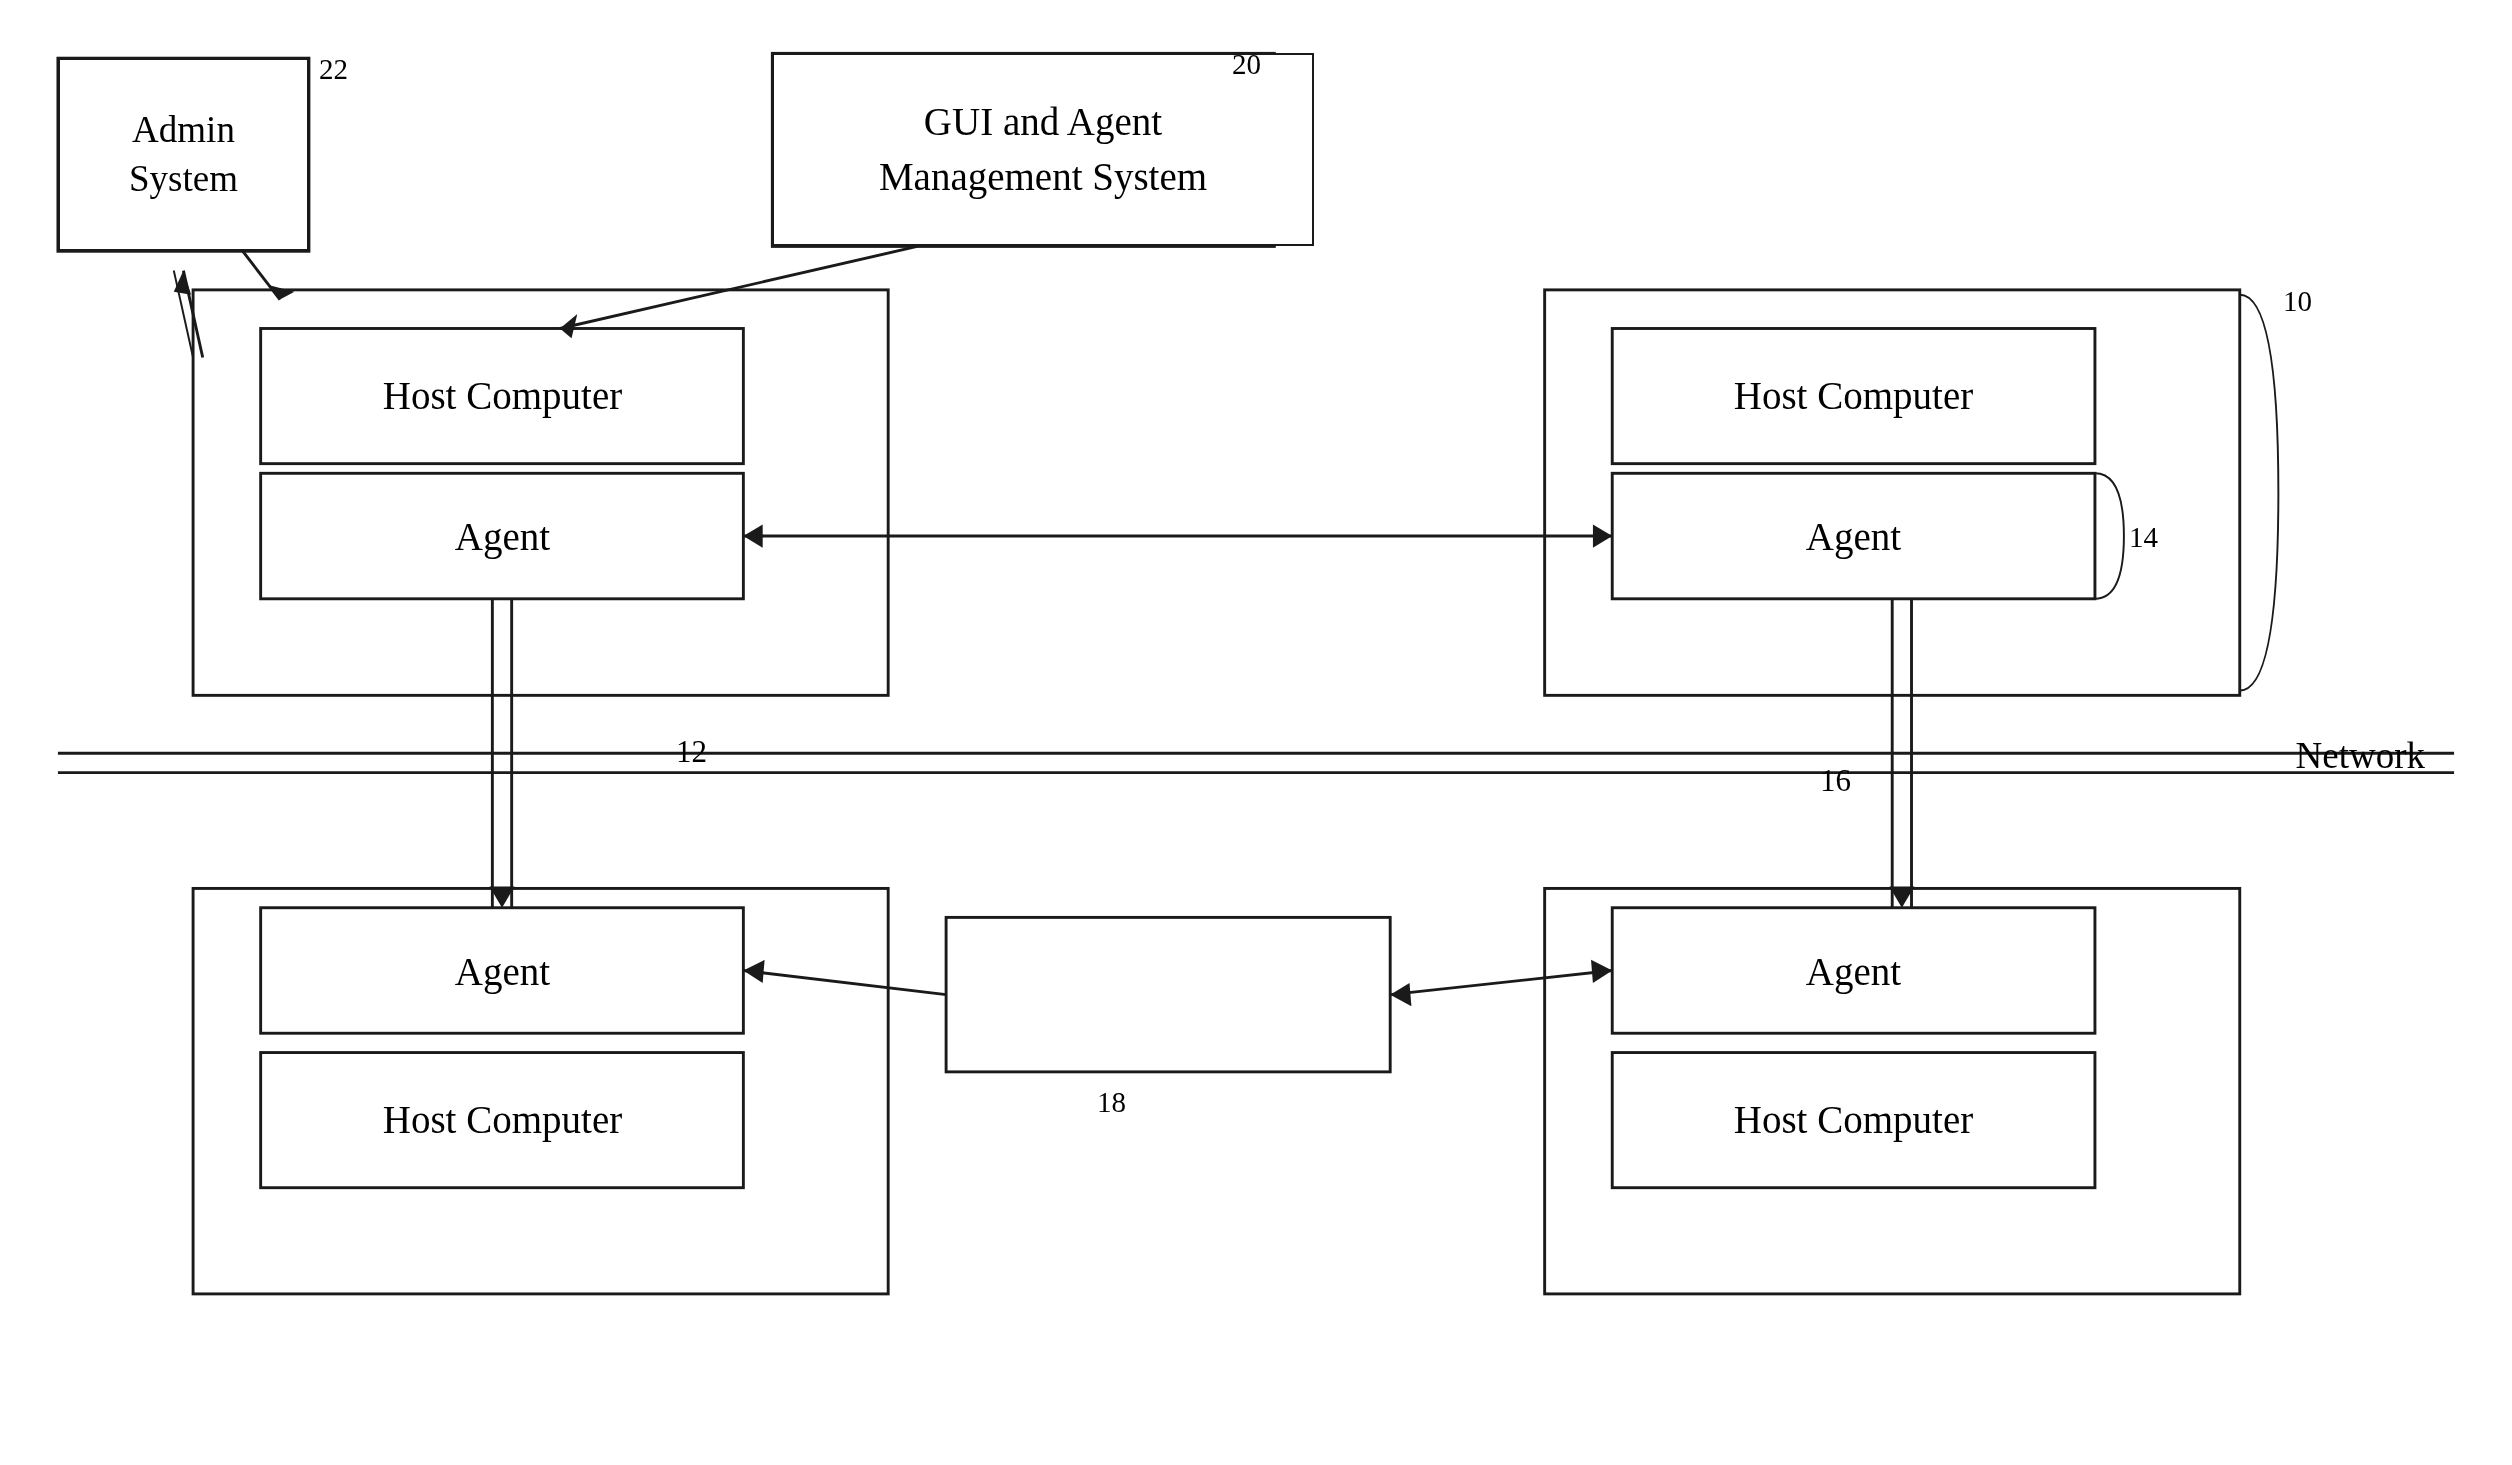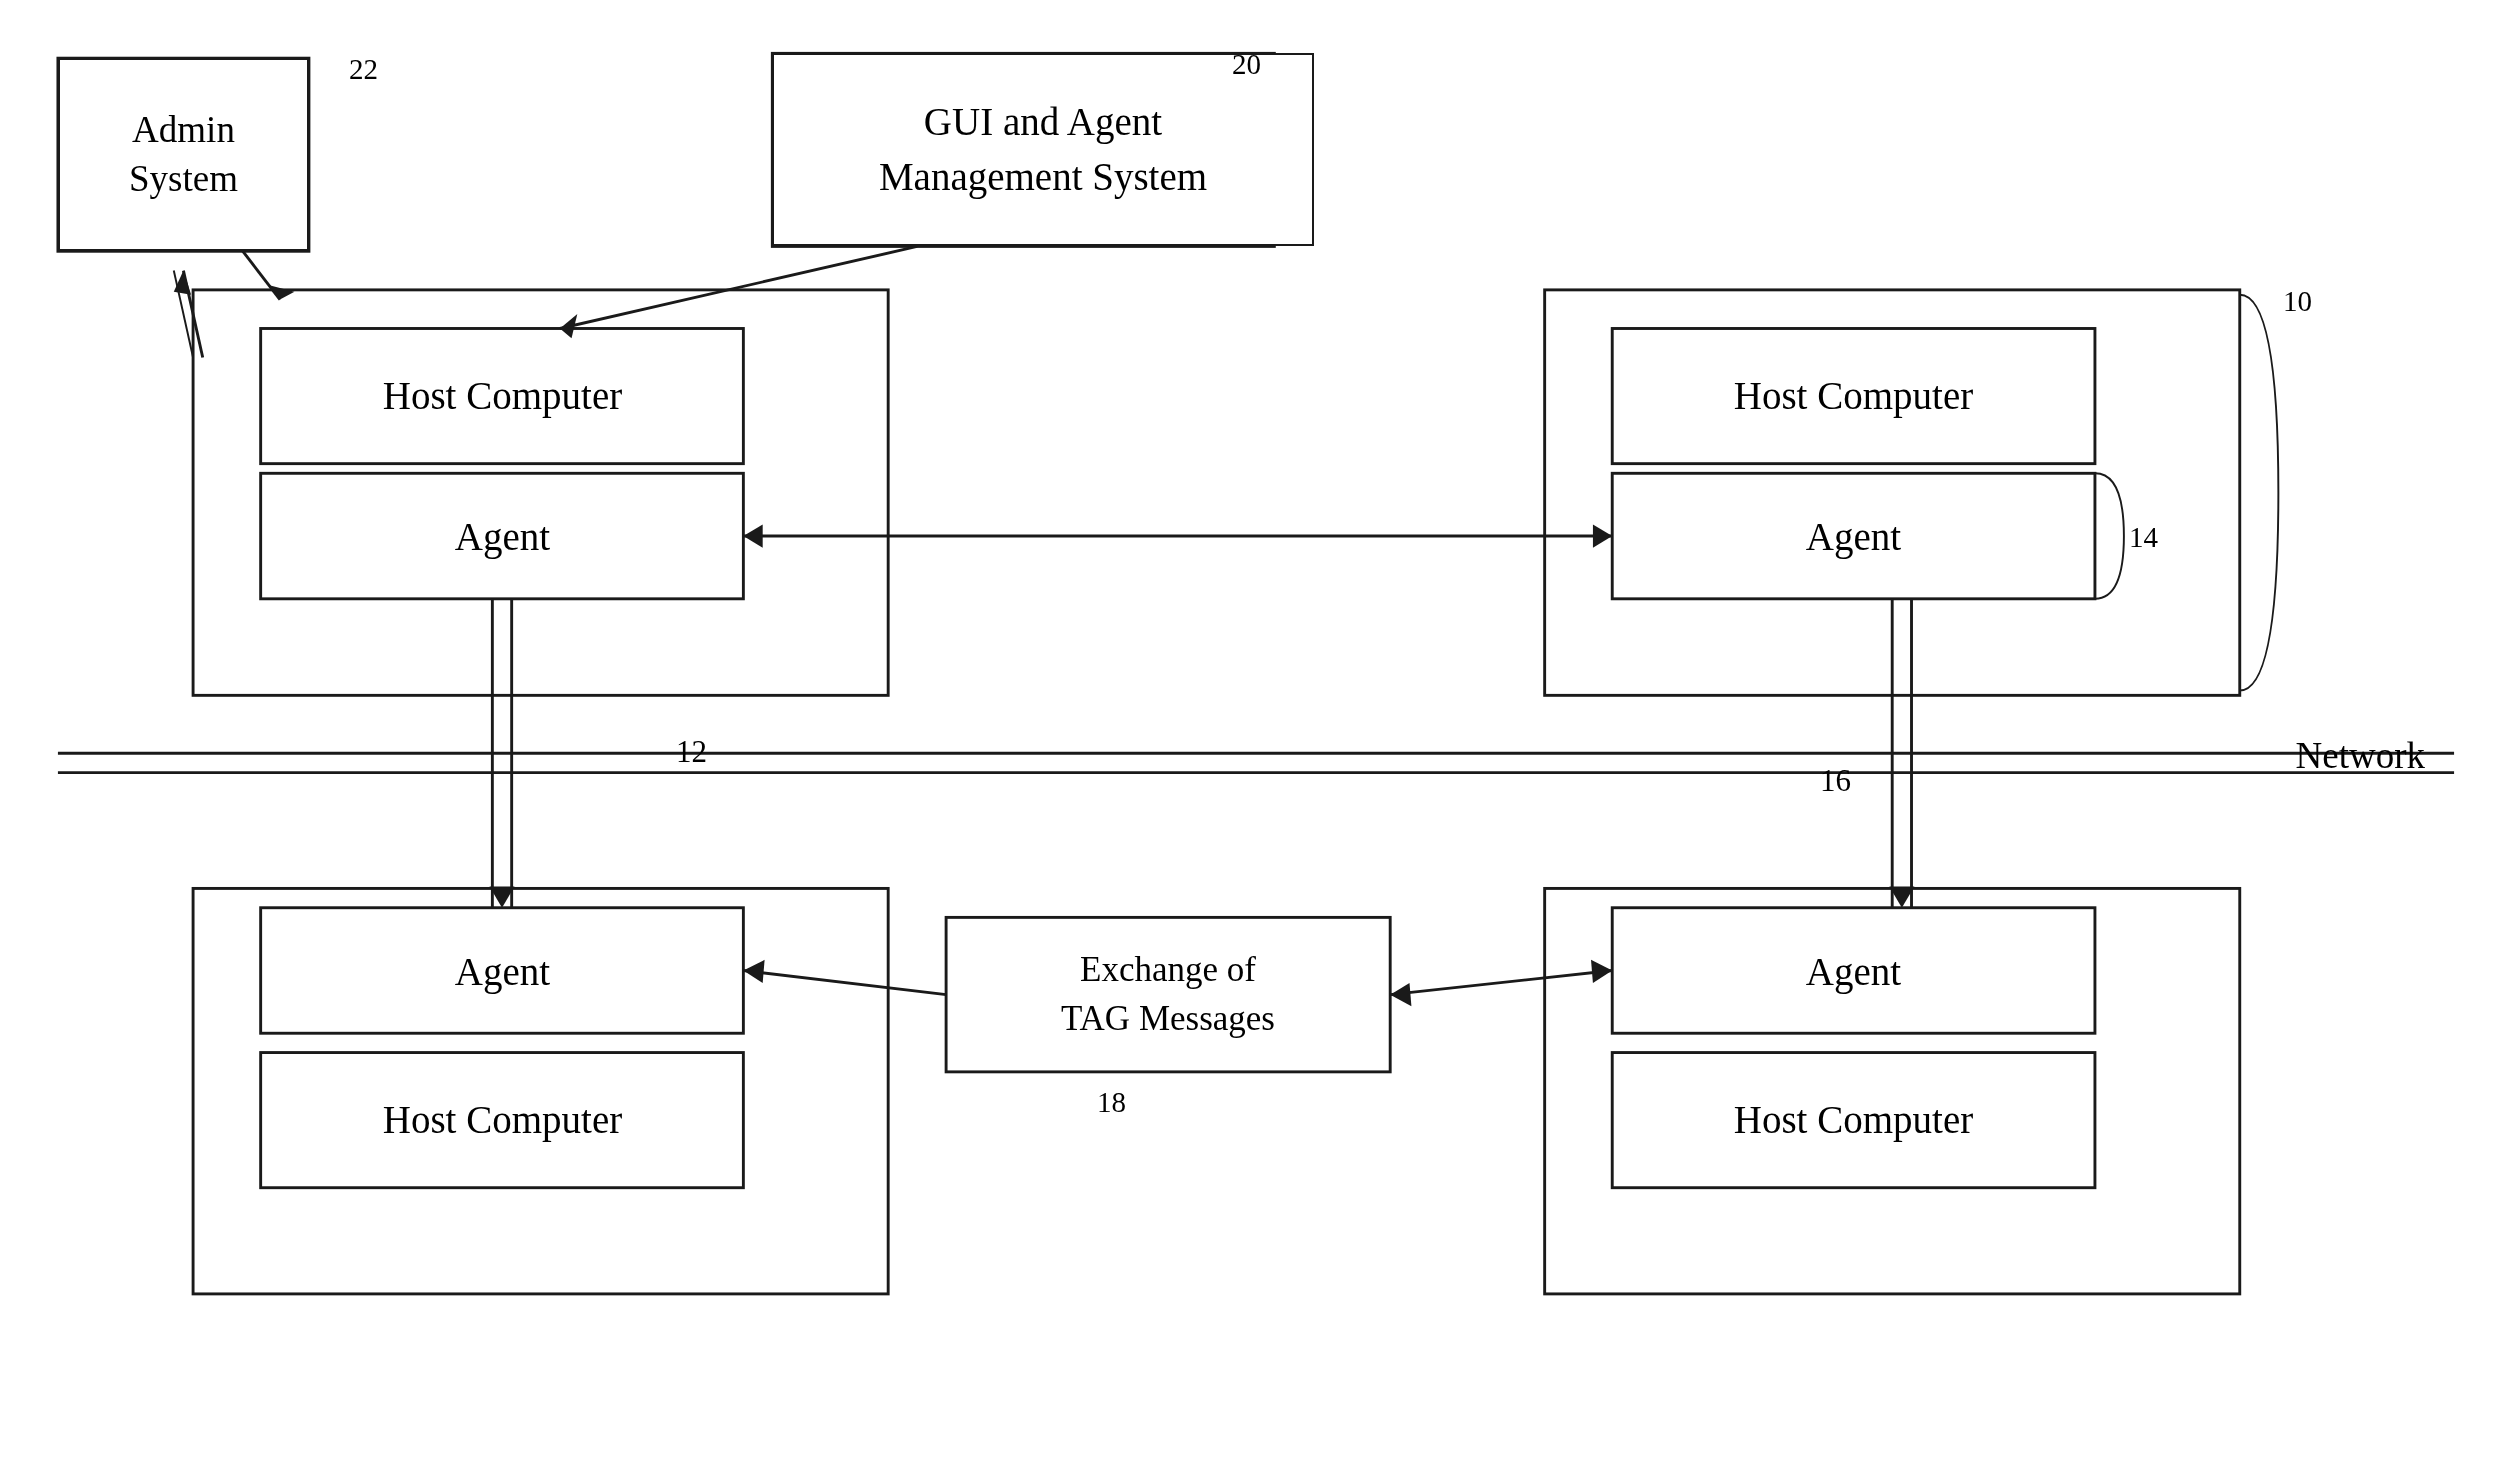--- a/index.html
+++ b/index.html
@@ -119,21 +119,21 @@
 
     <path d="M 2320,305 Q 2360,305 2360,510 Q 2360,715 2320,715" fill="none" stroke="#1a1a1a" stroke-width="2"></path>
 
     <path d="M 2170,490 Q 2200,490 2200,555 Q 2200,620 2170,620" fill="none" stroke="#1a1a1a" stroke-width="2"></path>
   </svg>
 
   <div class="box" style="left:58px; top:58px; width:251px; height:193px; font-size:37px; line-height:1.3;">
     <span style="white-space:pre-line; text-align:center;">Admin
 System</span>
   </div>
-  <div class="ref-num" style="left:319px; top:53px;margin-left:30px;">22</div>
+  <div class="ref-num" style="left:319px; top:53px;">22</div>
 
   <div class="box" style="left:772px; top:53px; width:542px; height:193px; font-size:39px; line-height:1.4;">
     <span style="white-space:pre-line; text-align:center;">GUI and Agent
 Management System</span>
   </div>
   <div class="ref-num" style="left:1232px; top:48px;">20</div>
 
   <div style="position:absolute; left:261px; top:328px; width:483px; height:135px; display:flex; align-items:center; justify-content:center;">
     <span style="font-size:39px;">Host Computer</span>
   </div>
@@ -169,20 +169,16 @@
   </div>
 
   <div style="position:absolute; left:1612px; top:908px; width:483px; height:126px; display:flex; align-items:center; justify-content:center;">
     <span style="font-size:39px;">Agent</span>
   </div>
 
   <div style="position:absolute; left:1612px; top:1052px; width:483px; height:135px; display:flex; align-items:center; justify-content:center;">
     <span style="font-size:39px;">Host Computer</span>
   </div>
 
-  <div style="position:absolute; left:946px; top:917px; width:444px; height:154px; display:flex; align-items:center; justify-content:center;">
-    <span style="font-size:35px; text-align:center; white-space:pre-line; line-height:1.4;">Exchange of
-TAG Messages</span>
-  </div>
   <div class="ref-num" style="left:1069px; top:1086px;margin-left:28px;">18</div>
 
 </div>
 
 
 </body></html>

